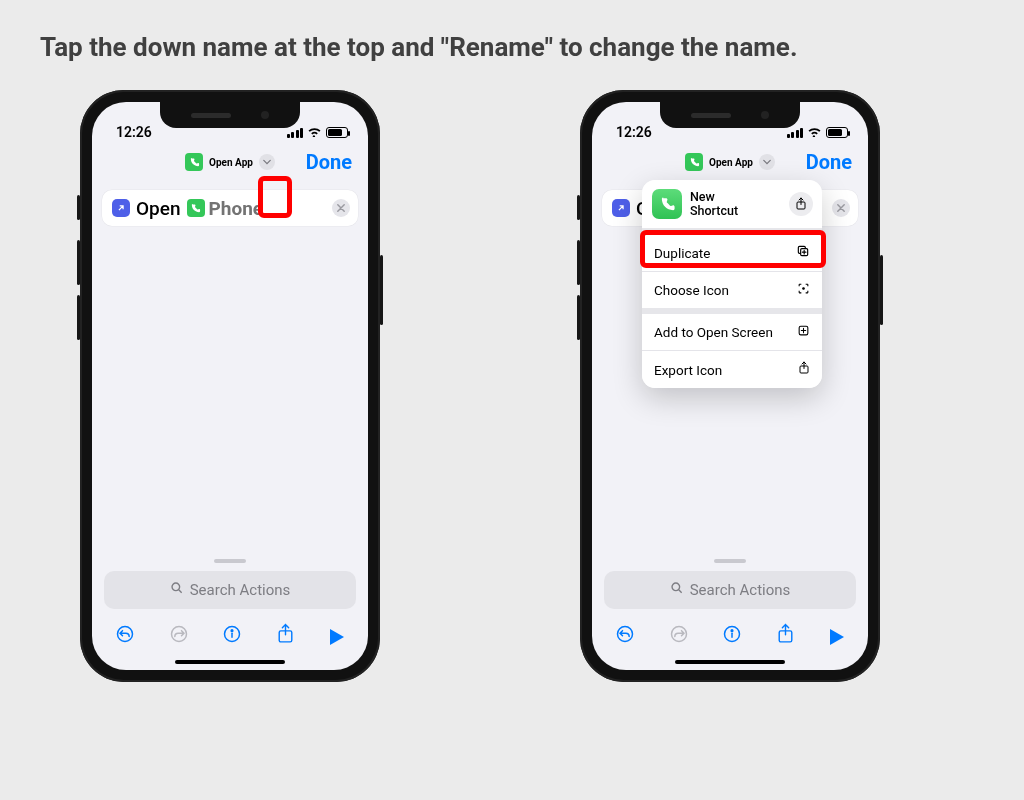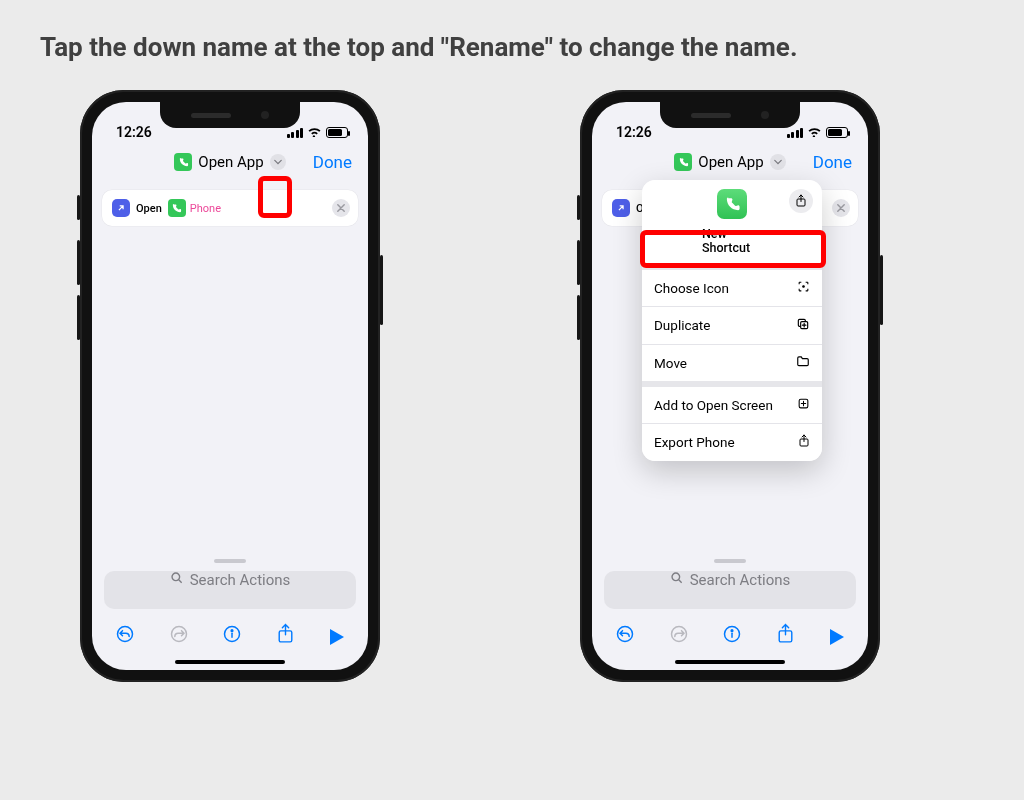--- a/index.html
+++ b/index.html
@@ -87,54 +87,54 @@
   }
   .battery::after{content:"";position:absolute;right:-3px;top:3px;width:2px;height:5px;background:#000;border-radius:1px;}
   .battery .fill{background:#000;height:100%;width:75%;border-radius:1.5px;}
   
   .navrow {
     display:flex; align-items:center; justify-content:center;
     position:relative; height:40px;
   }
   .navrow .title-group{ display:flex; align-items:center; gap:6px; }
   .navrow .done{
-    position:absolute; right:16px; color:#007aff; font-weight:400; font-size:17px;
+    position:absolute; right:16px; color:#007aff; font-weight:700; font-size:20px;
   }
   .mini-app-icon{
     width:18px;height:18px;border-radius:4px;background:#34c759;
     display:flex;align-items:center;justify-content:center;color:#fff;font-size:11px;
   }
-  .sc-title{font-size:15px;font-weight:400;}
+  .sc-title{font-size:10px;font-weight:700;}
   .chev-circle{
     width:16px;height:16px;border-radius:50%;background:#e1e1e6;
     display:flex;align-items:center;justify-content:center;font-size:9px;color:#6c6c72;
   }
   
   .actioncard{
     margin:8px 10px 0; background:#fff; border-radius:10px;
     height:36px; display:flex; align-items:center; padding:0 10px;
     box-shadow: 0 0 0 0.5px rgba(0,0,0,.05);
-    position:relative; gap:6px; font-size:11px;text-align:center;
+    position:relative; gap:6px; font-size:19px;text-align:center;
   }
   .actioncard .sq{
     width:18px;height:18px;border-radius:5px;background:#4e5fe8;
     display:flex;align-items:center;justify-content:center;color:#fff;font-size:10px;
   }
-  .actioncard .appchip{display:flex;align-items:center;gap:4px;color:#ec4899;font-weight:400;}
+  .actioncard .appchip{display:flex;align-items:center;gap:4px;color:#737373;font-weight:700;}
   .actioncard .clearbtn{
     position:absolute; right:8px; width:18px;height:18px;border-radius:50%;
     background:#e5e5ea;display:flex;align-items:center;justify-content:center;
     font-size:11px;color:#9a9aa0;
   }
   
   .bottom-area{ position:absolute; bottom:20px; left:0; right:0;}
   .grab{width:32px;height:4px;background:#c9c9cf;border-radius:2px;margin:0 auto 8px;}
   .searchbar{
     margin:0 12px; height:38px; background:#e3e3e8; border-radius:10px;
-    display:flex;align-items:flex-start;justify-content:center;gap:6px;
+    display:flex;align-items:center;justify-content:center;gap:6px;
     color:#7d7d83;font-size:15px;
   }
   .toolbar{
     margin-top:14px; display:flex;justify-content:space-around;align-items:center;
     padding:0 6px; font-size:19px;
   }
   .toolbar .btn{color:#007aff;}
   .toolbar .btn.disabled{color:#b9b9bf;}
   .toolbar .play{color:#007aff;font-size:17px;}
   .toolbar .play svg{display:block;}
@@ -148,21 +148,20 @@
     position:absolute; top:78px; left:50px; width:180px;
     background:#f5f5f7; border-radius:13px;
     box-shadow:0 10px 30px rgba(0,0,0,.2);
     z-index:70; overflow:hidden; font-size:13.5px;
   }
   .popover .pop-head{
     display:flex;align-items:center;gap:8px;padding:9px 10px;
     border-bottom:6px solid #e6e6ea;
     background:#fff;
     position:relative;
-    flex-direction:column;
   }
   .popover .pop-head .big-icon{
     width:30px;height:30px;border-radius:7px;
     background:linear-gradient(#5ddc7a,#30c254);
     display:flex;align-items:center;justify-content:center;color:#fff;font-size:16px;
   }
   .popover .pop-head .ptitle{font-weight:500;line-height:1.1;font-size:12.5px;}
   .popover .pop-head .sharebtn{
     position:absolute;right:9px;width:24px;height:24px;border-radius:50%;
     background:#ececef;display:flex;align-items:center;justify-content:center;font-size:12px;
@@ -377,60 +376,52 @@
           <span class="ptitle" style="white-space:pre-line;max-width:60px;">New Shortcut</span>
           <span class="sharebtn">
             <svg width="12" height="14" viewBox="0 0 24 28" fill="none" stroke="#000" stroke-width="2">
                 <path d="M12 2v13M8 6l4-4 4 4" stroke-linecap="round"></path>
                 <rect x="4" y="10" width="16" height="14" rx="2"></rect>
               </svg>
           </span>
         </div>
 
         <div class="item">
-          <span>Choose Icon</span>
-          <span class="iicon">
-            <svg width="13" height="13" viewBox="0 0 24 24" fill="none" stroke="#000" stroke-width="2">
-                <path d="M4 4h4M16 4h4M4 20h4M16 20h4M4 4v4M4 16v4M20 4v4M20 16v4"></path>
-                <circle cx="12" cy="12" r="1.5" fill="#000"></circle>
-              </svg>
-          </span>
-        </div>
-        <div class="item">
           <span>Duplicate</span>
           <span class="iicon">
             <svg width="14" height="14" viewBox="0 0 24 24" fill="none" stroke="#000" stroke-width="2">
                 <rect x="8" y="8" width="12" height="12" rx="2"></rect>
                 <path d="M16 8V6a2 2 0 00-2-2H6a2 2 0 00-2 2v8a2 2 0 002 2h2"></path>
                 <path d="M14 11v6M11 14h6" stroke-linecap="round"></path>
               </svg>
           </span>
         </div>
         <div class="item">
-          <span>Move</span>
+          <span>Choose Icon</span>
           <span class="iicon">
-            <svg width="14" height="12" viewBox="0 0 24 20" fill="none" stroke="#000" stroke-width="2">
-                <path d="M3 5a2 2 0 012-2h4l2 3h8a2 2 0 012 2v8a2 2 0 01-2 2H5a2 2 0 01-2-2z"></path>
+            <svg width="13" height="13" viewBox="0 0 24 24" fill="none" stroke="#000" stroke-width="2">
+                <path d="M4 4h4M16 4h4M4 20h4M16 20h4M4 4v4M4 16v4M20 4v4M20 16v4"></path>
+                <circle cx="12" cy="12" r="1.5" fill="#000"></circle>
               </svg>
           </span>
         </div>
 
         <div class="gap"></div>
 
         <div class="item">
           <span>Add to Open Screen</span>
           <span class="iicon">
             <svg width="13" height="13" viewBox="0 0 24 24" fill="none" stroke="#000" stroke-width="2">
                 <rect x="4" y="4" width="16" height="16" rx="3"></rect>
                 <path d="M12 8v8M8 12h8" stroke-linecap="round"></path>
               </svg>
           </span>
         </div>
         <div class="item">
-          <span>Export Phone</span>
+          <span>Export Icon</span>
           <span class="iicon">
             <svg width="12" height="14" viewBox="0 0 24 28" fill="none" stroke="#000" stroke-width="2">
                 <path d="M12 2v13M8 6l4-4 4 4" stroke-linecap="round"></path>
                 <rect x="4" y="10" width="16" height="14" rx="2"></rect>
               </svg>
           </span>
         </div>
       </div>
 
       <div class="redbox" style="top:128px;left:48px;width:186px;height:38px;"></div>

